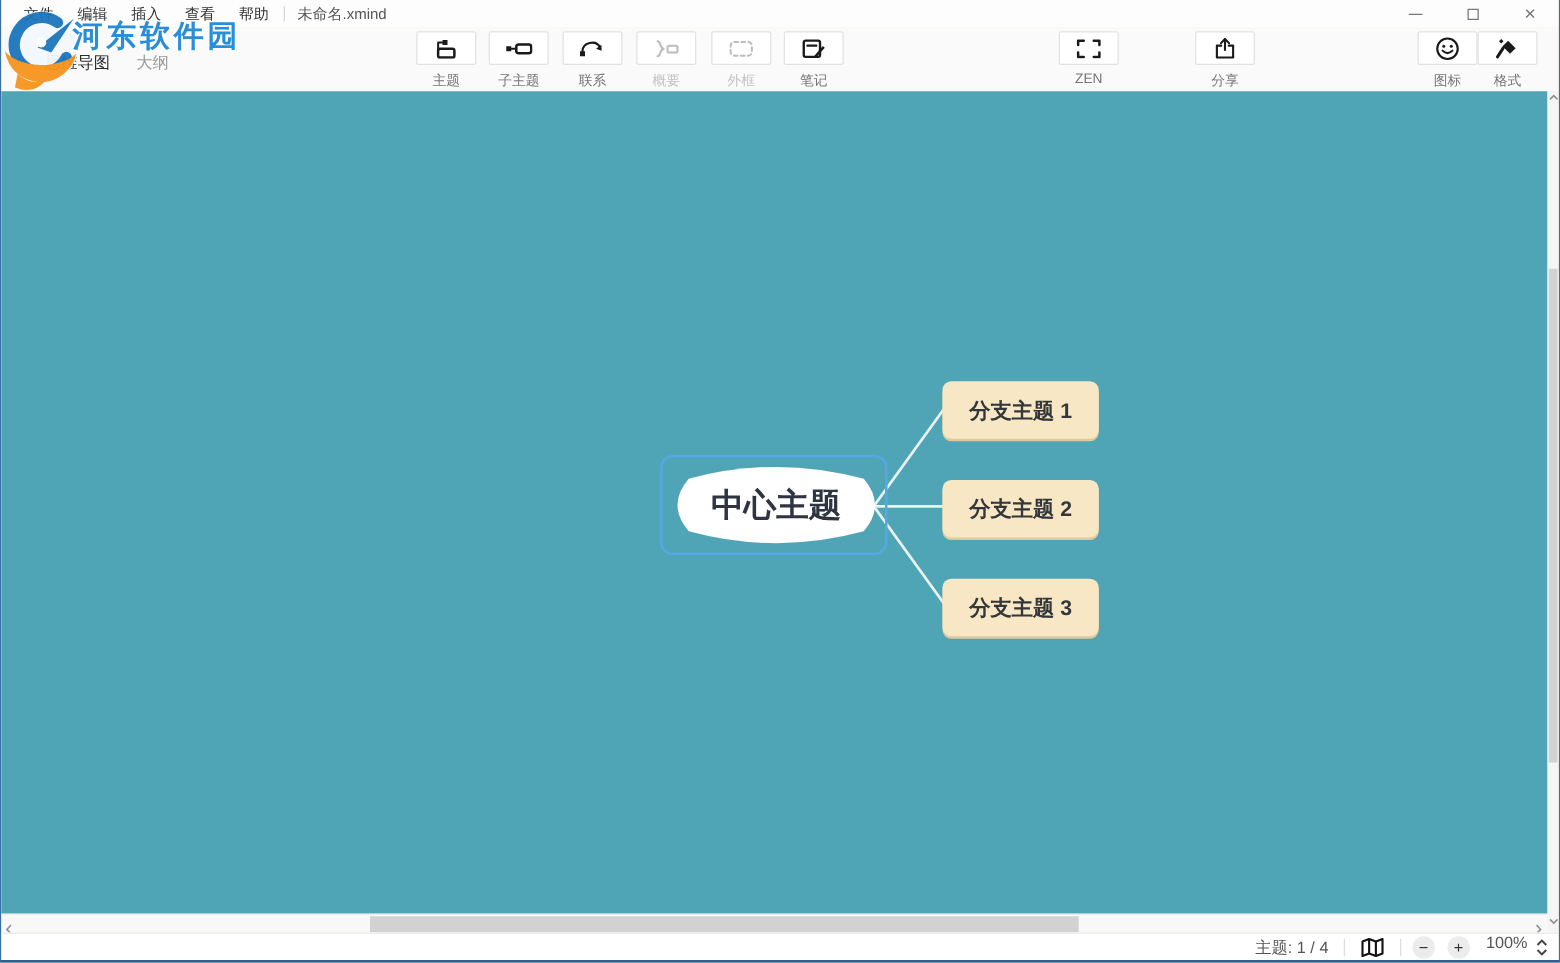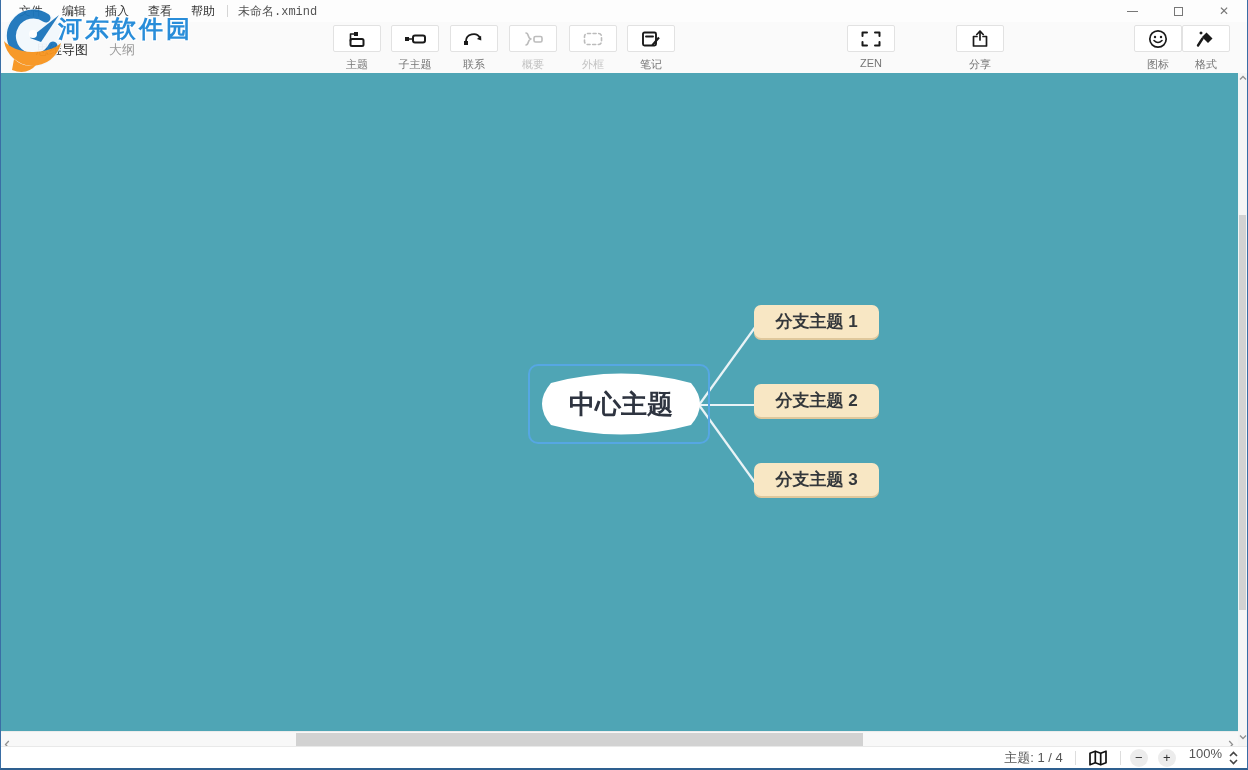--- a/index.html
+++ b/index.html
@@ -9,21 +9,21 @@
     border-left:1px solid #3A6EA5; border-right:1px solid #3A6EA5; border-bottom:2px solid #2E5F8F;
     overflow:hidden;
   }
 
   
   .menubar { position:absolute; top:0; left:0; right:0; height:22px; background:#fdfdfd;
              display:flex; align-items:center; font-size:12px; color:#333; }
   .menu-items { display:flex; gap:19px; padding-left:18px; }
   .menu-item { cursor:default; white-space:nowrap; }
   .title-sep { width:1px; height:12px; background:#d5d5d5; margin:0 10px 0 12px; }
-  .file-title { color:#555;font-family:Liberation Mono, monospace; }
+  .file-title { color:#555; }
   .win-controls { position:absolute; right:0; top:0; height:22px; display:flex; }
   .win-btn { width:46px; height:22px; display:flex; align-items:center; justify-content:center; color:#777; font-size:12px; }
   .glyph-min { width:11px; height:1px; background:#777; display:block; }
   .glyph-max { width:9px; height:9px; border:1px solid #777; display:block; }
 
   
   .toolbar { position:absolute; top:22px; left:0; right:0; height:51px; background:#fafafa; }
   .view-tab { position:absolute; top:19px; font-size:13px; }
   .view-tab.active { left:35px; color:#2b2b2b; }
   .view-tab.inactive { left:108px; color:#9a9a9a; }
@@ -38,21 +38,21 @@
 
   
   .canvas { position:absolute; top:73px; left:0; width:1237px; height:658px; background:#4FA5B5; overflow:hidden; }
   .connectors { position:absolute; top:0; left:0; pointer-events:none; }
   .selection-box { position:absolute; left:527px; top:291px; width:182px; height:80px;
                    border:2px solid #56A7E3; border-radius:10px; }
   .central-shape { position:absolute; left:534px; top:297px; }
   .central-label { position:absolute; left:534px; top:297px; width:172px; height:68px;
                    display:flex; align-items:center; justify-content:center;
                    font-size:26px; font-weight:bold; color:#2E3440;font-family:Liberation Mono, monospace; }
-  .branch { position:absolute; left:753px; width:125px; height:33px; background:#F8E7C4;
+  .branch { position:absolute; left:753px; width:125px; height:46px; background:#F8E7C4;
             border-radius:7px; box-shadow:0 2px 0 #DFC89C;
             display:flex; align-items:center; justify-content:center;
             font-size:17px; font-weight:600; color:#33373B; }
   .branch-1 { top:232px; } .branch-2 { top:311px; } .branch-3 { top:390px; }
 
   
   .vscroll { position:absolute; top:73px; right:0; width:9px; height:673px; background:#f5f5f5; }
   .vscroll-up { position:absolute; top:2px; left:0; width:9px; height:10px; display:flex; justify-content:center; }
   .vscroll-down { position:absolute; bottom:2px; left:0; width:9px; height:10px; display:flex; justify-content:center; }
   .vscroll-thumb { position:absolute; top:142px; left:1px; width:7px; height:395px; background:#d2d2d2; }

